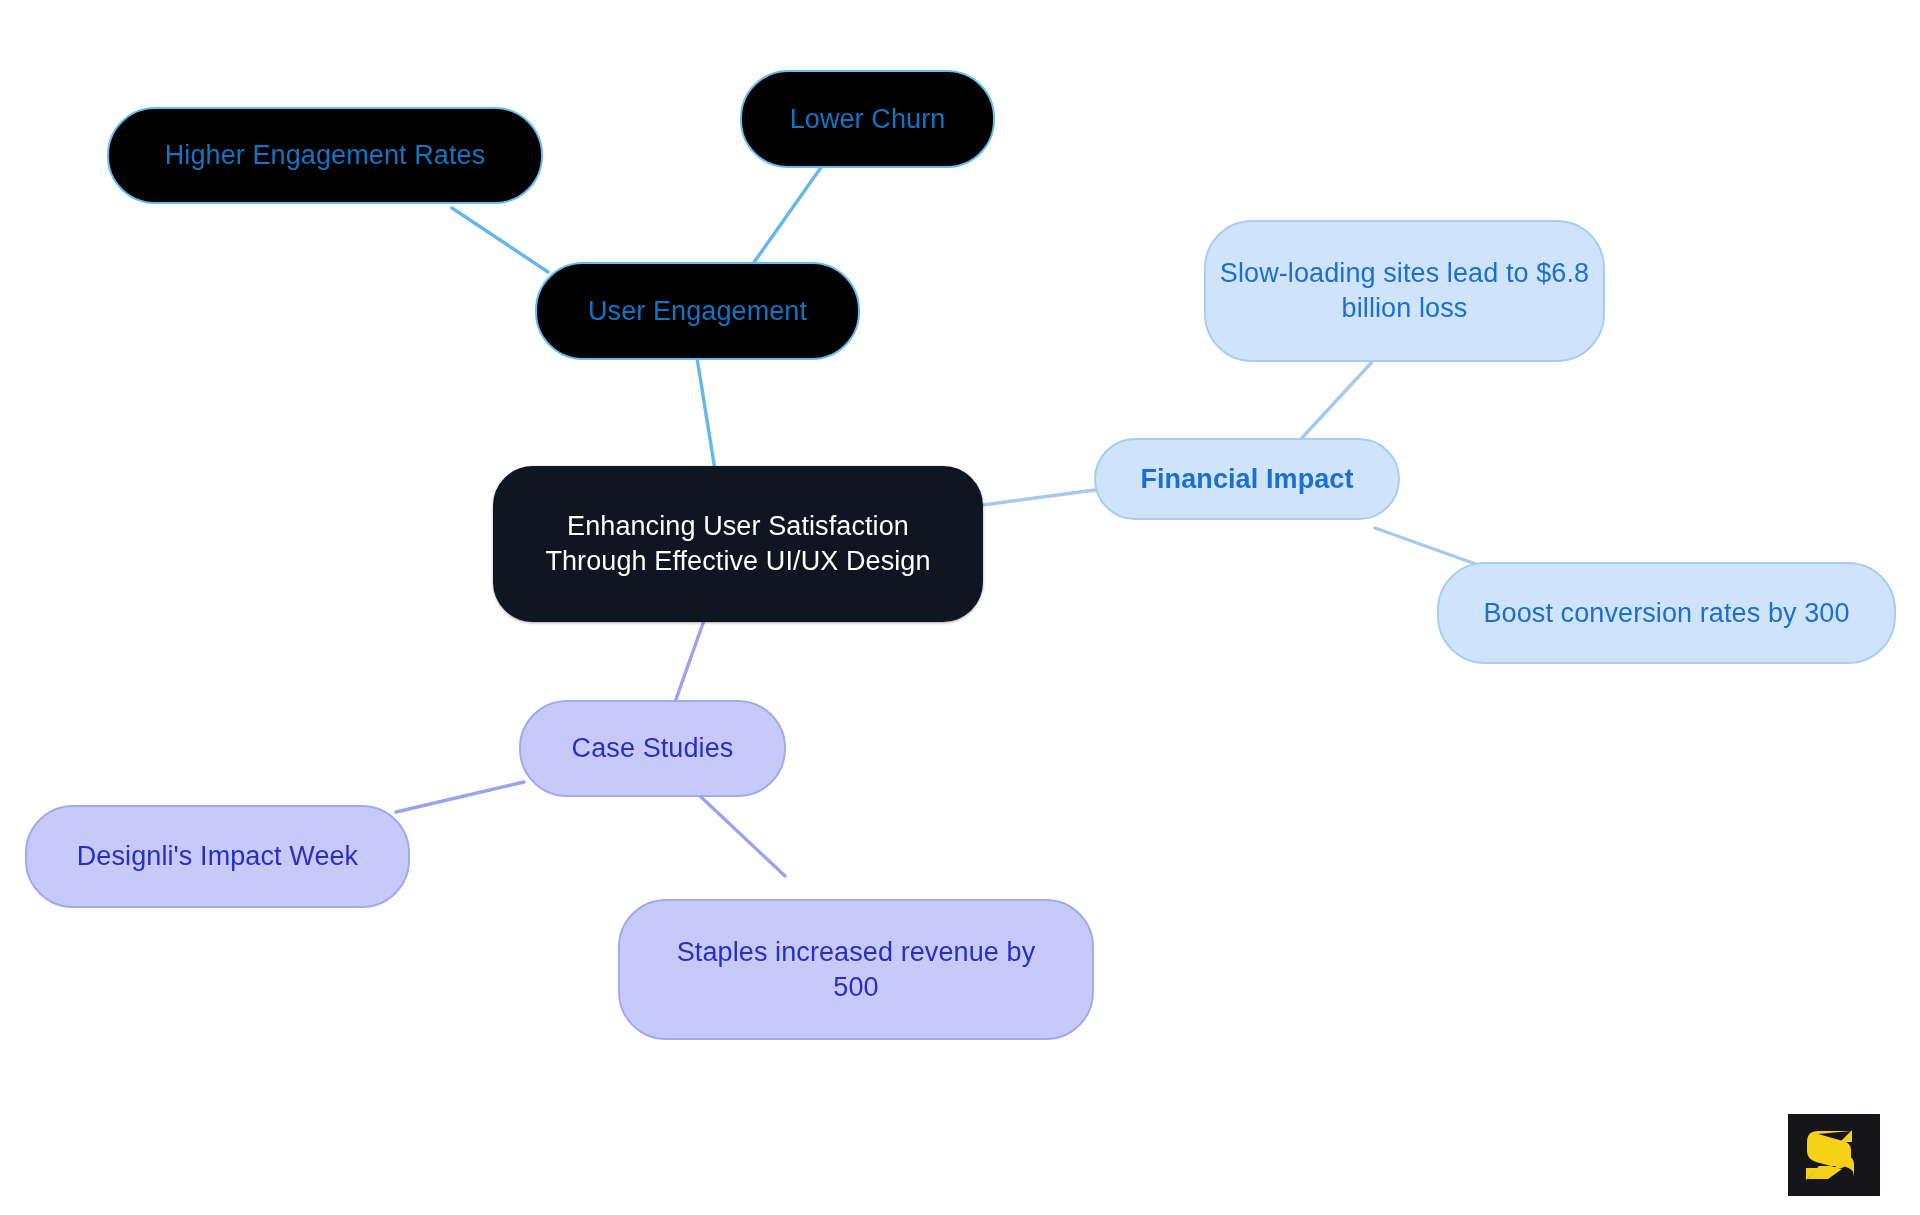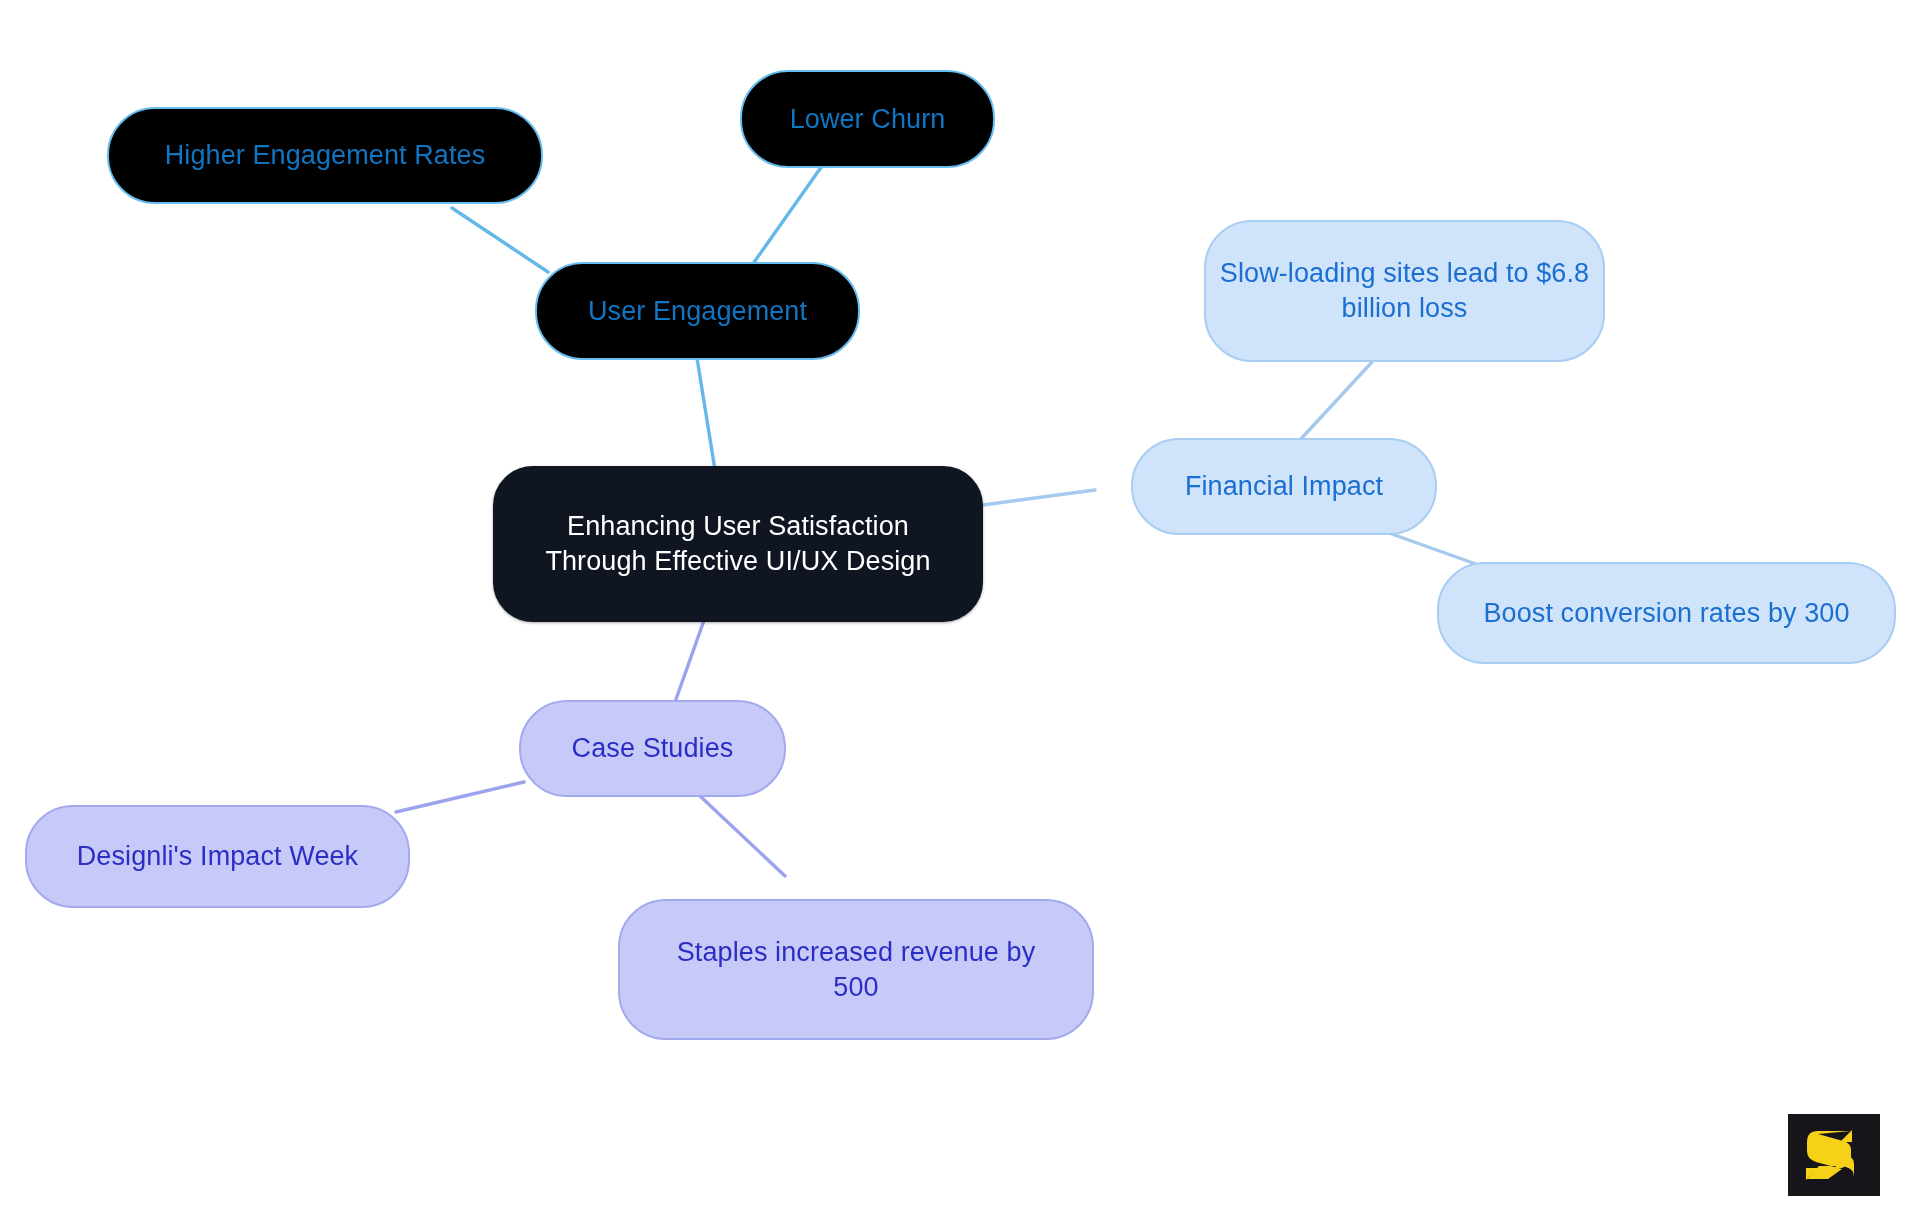--- a/index.html
+++ b/index.html
@@ -110,21 +110,21 @@
 
   <div class="node engage" style="left:107px; top:107px; width:436px; height:97px;">Higher Engagement Rates</div>
 
   <div class="node engage" style="left:740px; top:70px; width:255px; height:98px;">Lower Churn</div>
 
   <div class="node engage" style="left:535px; top:262px; width:325px; height:98px;">User Engagement</div>
 
   <div class="node finance" style="left:1204px; top:220px; width:401px; height:142px;">Slow-loading sites lead to $6.8
 billion loss</div>
 
-  <div class="node finance" style="left:1131px; top:438px; width:306px; height:97px;">Financial Impact</div>
+  <div class="node finance" style="left:1094px; top:438px; width:306px; height:82px;font-weight:bold;">Financial Impact</div>
 
   <div class="node finance" style="left:1437px; top:562px; width:459px; height:102px;">Boost conversion rates by 300</div>
 
   <div class="node root" style="left:493px; top:466px; width:490px; height:156px;">Enhancing User Satisfaction
 Through Effective UI/UX Design</div>
 
   <div class="node cases" style="left:25px; top:805px; width:385px; height:103px;">Designli's Impact Week</div>
 
   <div class="node cases" style="left:519px; top:700px; width:267px; height:97px;">Case Studies</div>
 

